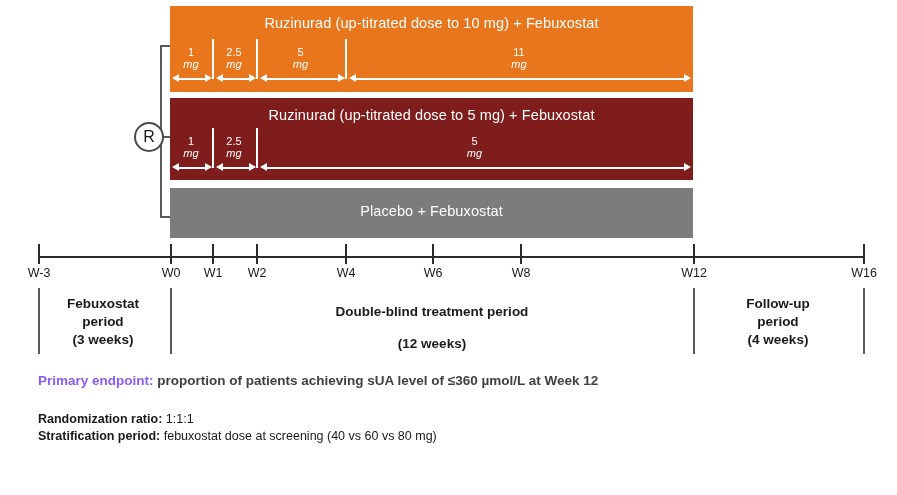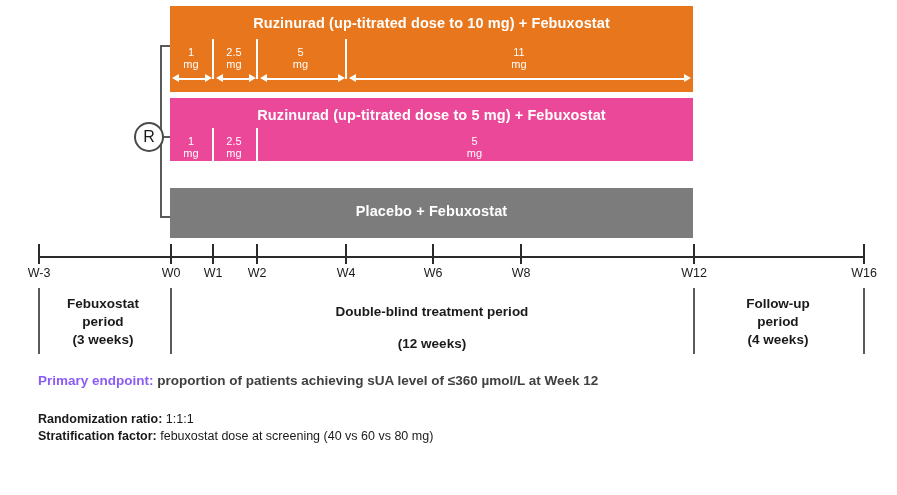--- a/index.html
+++ b/index.html
@@ -20,44 +20,44 @@
   .arm {
     position: absolute;
     left: 170px;
     width: 523px;
   }
   .arm-title {
     position: absolute;
     left: 0; right: 0; top: 0;
     text-align: center;
     color: #ffffff;
-    font-weight: bold;
+    font-weight: normal;
     font-size: 14.5px;
     letter-spacing: .1px;
     white-space: nowrap;
   }
   #arm-orange { top: 6px; height: 86px; background: #E8761C; }
-  #arm-blue   { top: 98px; height: 63px; background: #ec4899; }
+  #arm-blue   { top: 98px; height: 82px; background: #7f1d1d; }
   #arm-gray   { top: 188px; height: 50px; background: #7C7C7C; }
 
   #arm-orange .arm-title { top: 9px; }
   #arm-blue   .arm-title { top: 9px; }
   #arm-gray   .arm-title { top: 15px; }
 
   
   .dose-label {
     position: absolute;
     text-align: center;
     color: #ffffff;
     font-size: 11px;
     line-height: 12px;
     white-space: nowrap;
   }
   .dose-label .num { display: block; }
-  .dose-label .unit { display: block; }
+  .dose-label .unit { display: block; font-style: italic; }
 
   
   .dose-sep {
     position: absolute;
     width: 2px;
     background: #ffffff;
   }
 
   
   .rail {
@@ -300,17 +300,17 @@
 
   <div id="primary-endpoint">
     <span class="ep-label">Primary endpoint:</span><span class="ep-text"> proportion of patients achieving sUA level of ≤360 µmol/L at Week 12</span>
   </div>
 
   <div class="footer-line" id="randomization-ratio">
     <span class="fl-label">Randomization ratio:</span><span> 1:1:1</span>
   </div>
 
   <div class="footer-line" id="stratification-factor">
-    <span class="fl-label">Stratification factor:</span><span> febuxostat dose at screening (40 vs 60 vs 80 mg)</span>
+    <span class="fl-label">Stratification period:</span><span> febuxostat dose at screening (40 vs 60 vs 80 mg)</span>
   </div>
 
 
 </div>
 
 </body></html>

